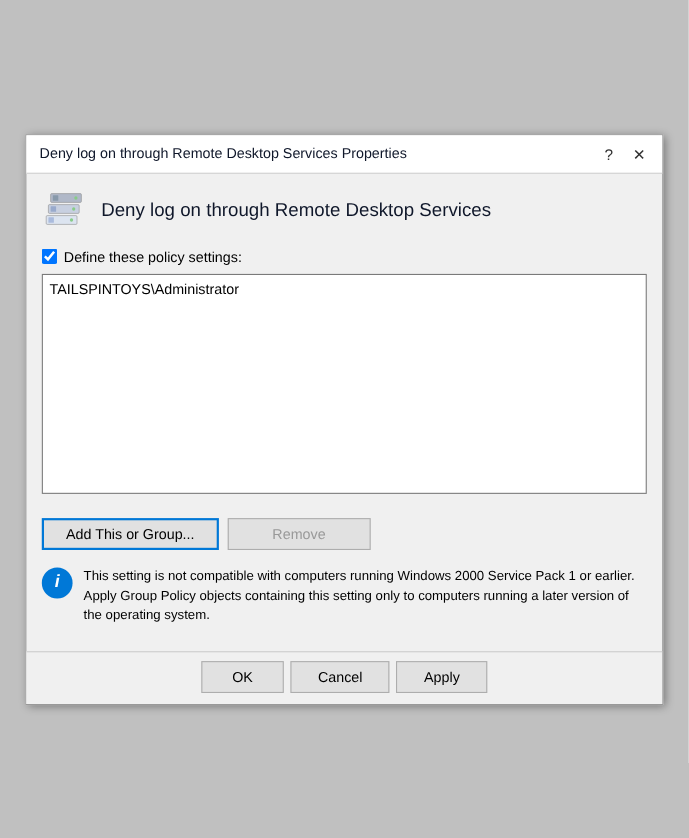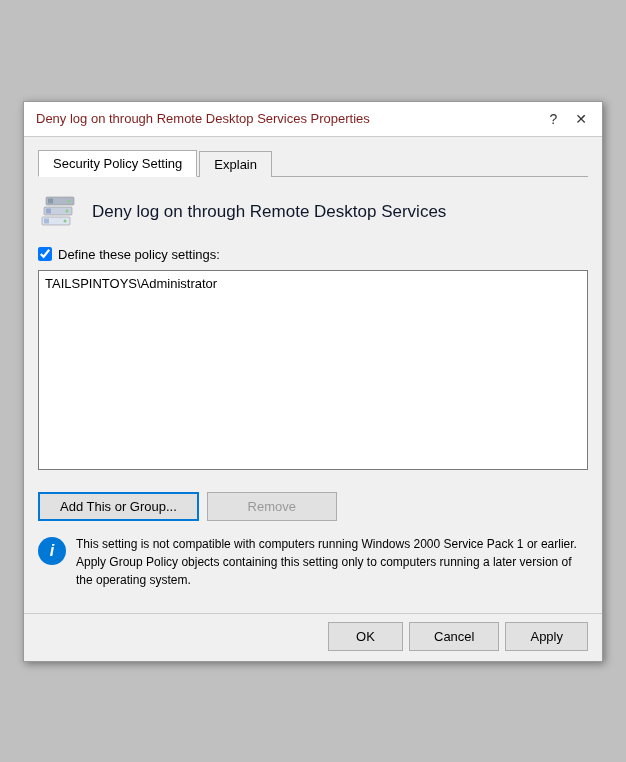--- a/index.html
+++ b/index.html
@@ -31,21 +31,21 @@
       border-bottom: 1px solid #ccc;
       display: flex;
       align-items: center;
       justify-content: space-between;
       padding: 8px 10px 8px 12px;
       min-height: 32px;
     }
 
     .title-bar-text {
       font-size: 13px;
-      color: #7f1d1d;
+      color: #0f172a;
       flex: 1;
     }
 
     .title-bar-controls {
       display: flex;
       align-items: center;
       gap: 8px;
     }
 
     .title-bar-btn {
@@ -189,21 +189,21 @@
     .info-text {
       font-size: 12px;
       color: #000000;
       line-height: 1.5;
     }
 
     
     .footer {
       border-top: 1px solid #ccc;
       display: flex;
-      justify-content: flex-end;
+      justify-content: center;
       gap: 6px;
       padding: 8px 14px 10px 14px;
       background: #f0f0f0;
     }
 
     .footer-btn {
       padding: 6px 24px;
       font-size: 13px;
       border: 1px solid #adadad;
       background: #e1e1e1;
@@ -225,28 +225,20 @@
   <div class="title-bar">
     <span class="title-bar-text">Deny log on through Remote Desktop Services Properties</span>
     <div class="title-bar-controls">
       <button class="title-bar-btn">?</button>
       <button class="title-bar-btn close">✕</button>
     </div>
   </div>
 
   <div class="content">
 
-    <div class="tabs">
-      <div class="tab active">
-        <span>Security Policy Setting</span>
-      </div>
-      <div class="tab">
-        <span>Explain</span>
-      </div>
-    </div>
 
     <div class="policy-header">
 
       <svg class="server-stack-icon" viewBox="0 0 42 42" xmlns="http://www.w3.org/2000/svg">
 
         <rect x="8" y="6" width="28" height="8" rx="1" fill="#b0b8c8" stroke="#888" stroke-width="0.5"></rect>
         <rect x="10" y="7.5" width="5" height="5" rx="0.5" fill="#8899aa"></rect>
         <circle cx="31" cy="10" r="1.5" fill="#88cc88"></circle>
 
         <rect x="6" y="16" width="28" height="8" rx="1" fill="#c8d0e0" stroke="#888" stroke-width="0.5"></rect>

